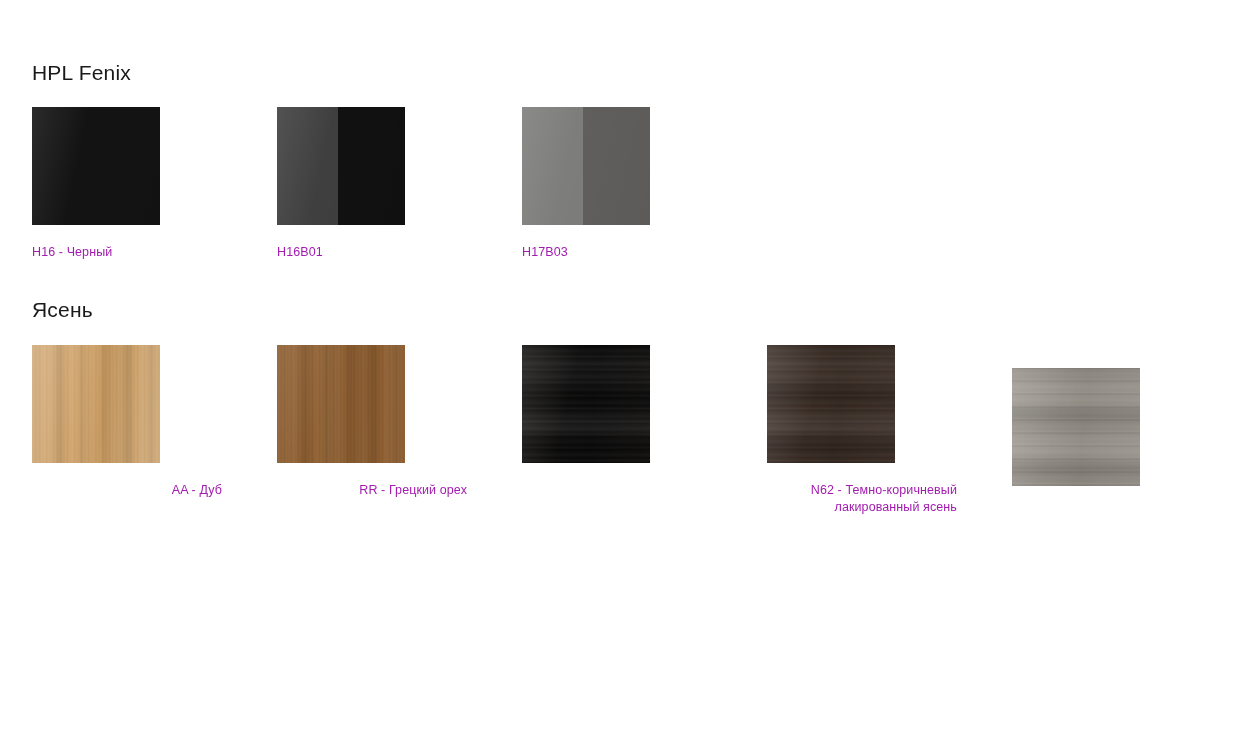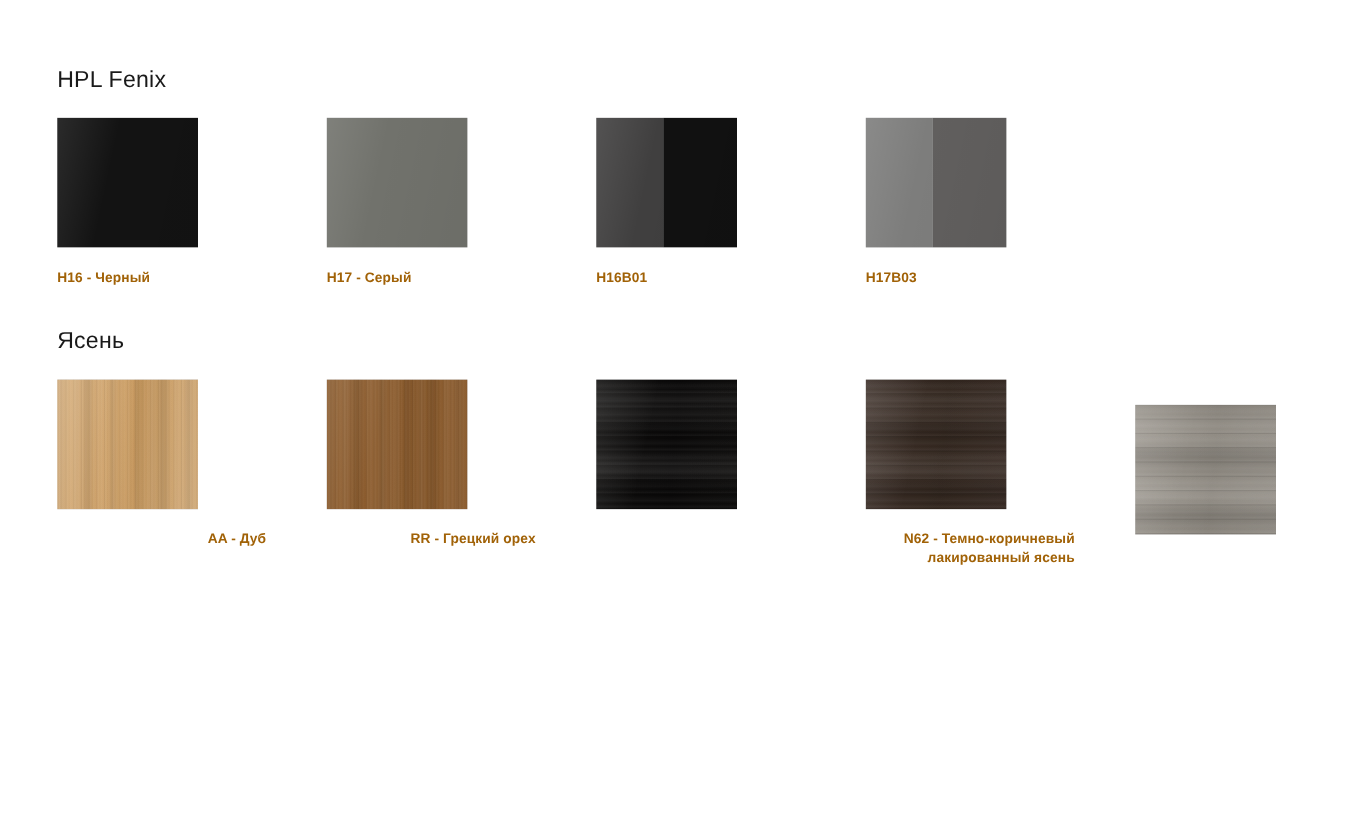--- a/index.html
+++ b/index.html
@@ -14,21 +14,21 @@
   body {
     font-family: "Liberation Sans", "DejaVu Sans", sans-serif;
     -webkit-font-smoothing: antialiased;
   }
 
   .page {
     position: relative;
     width: 1225px;
     height: 748px;
     box-sizing: border-box;
-    padding: 0 0 0 52px;
+    padding: 0 0 0 32px;
   }
 
   
   .section-title {
     color: #1a1a1a;
     font-size: 21px;
     font-weight: 400;
     letter-spacing: .2px;
     margin: 0;
     padding: 0;
@@ -61,25 +61,25 @@
     width: 128px;
     height: 118px;
     overflow: hidden;
     background: #cccccc;
   }
 
   .swatch-label {
     display: block;
     width: 190px;
     margin-top: 19px;
-    color: #a16207;
+    color: #a21caf;
     font-size: 12.5px;
     line-height: 17px;
     letter-spacing: .1px;
-    font-weight: 700;
+    font-weight: 400;
   }
 
   
   .fill-solid { position: absolute; inset: 0; }
   .fill-split-left  { position: absolute; top: 0; bottom: 0; left: 0;  width: 48%; }
   .fill-split-right { position: absolute; top: 0; bottom: 0; right: 0; width: 52%; }
 
   
   .grain { position: absolute; inset: 0; }
 
@@ -166,27 +166,20 @@
     <ul class="swatch-grid">
 
       <li class="swatch-cell">
         <div class="swatch-chip">
           <div class="fill-solid" id="fill-h16" style="background: rgb(19, 19, 19);"></div>
           <div class="sheen"></div>
         </div>
         <span class="swatch-label">H16 - Черный</span>
       </li>
 
-      <li class="swatch-cell">
-        <div class="swatch-chip">
-          <div class="fill-solid" id="fill-h17" style="background: rgb(113, 114, 108);"></div>
-          <div class="sheen"></div>
-        </div>
-        <span class="swatch-label">H17 - Серый</span>
-      </li>
 
       <li class="swatch-cell">
         <div class="swatch-chip">
           <div class="fill-split-left" id="fill-h16b01-l" style="background: rgb(64, 63, 63);"></div>
           <div class="fill-split-right" id="fill-h16b01-r" style="background: rgb(17, 17, 17);"></div>
           <div class="sheen"></div>
         </div>
         <span class="swatch-label">H16B01</span>
       </li>
 

